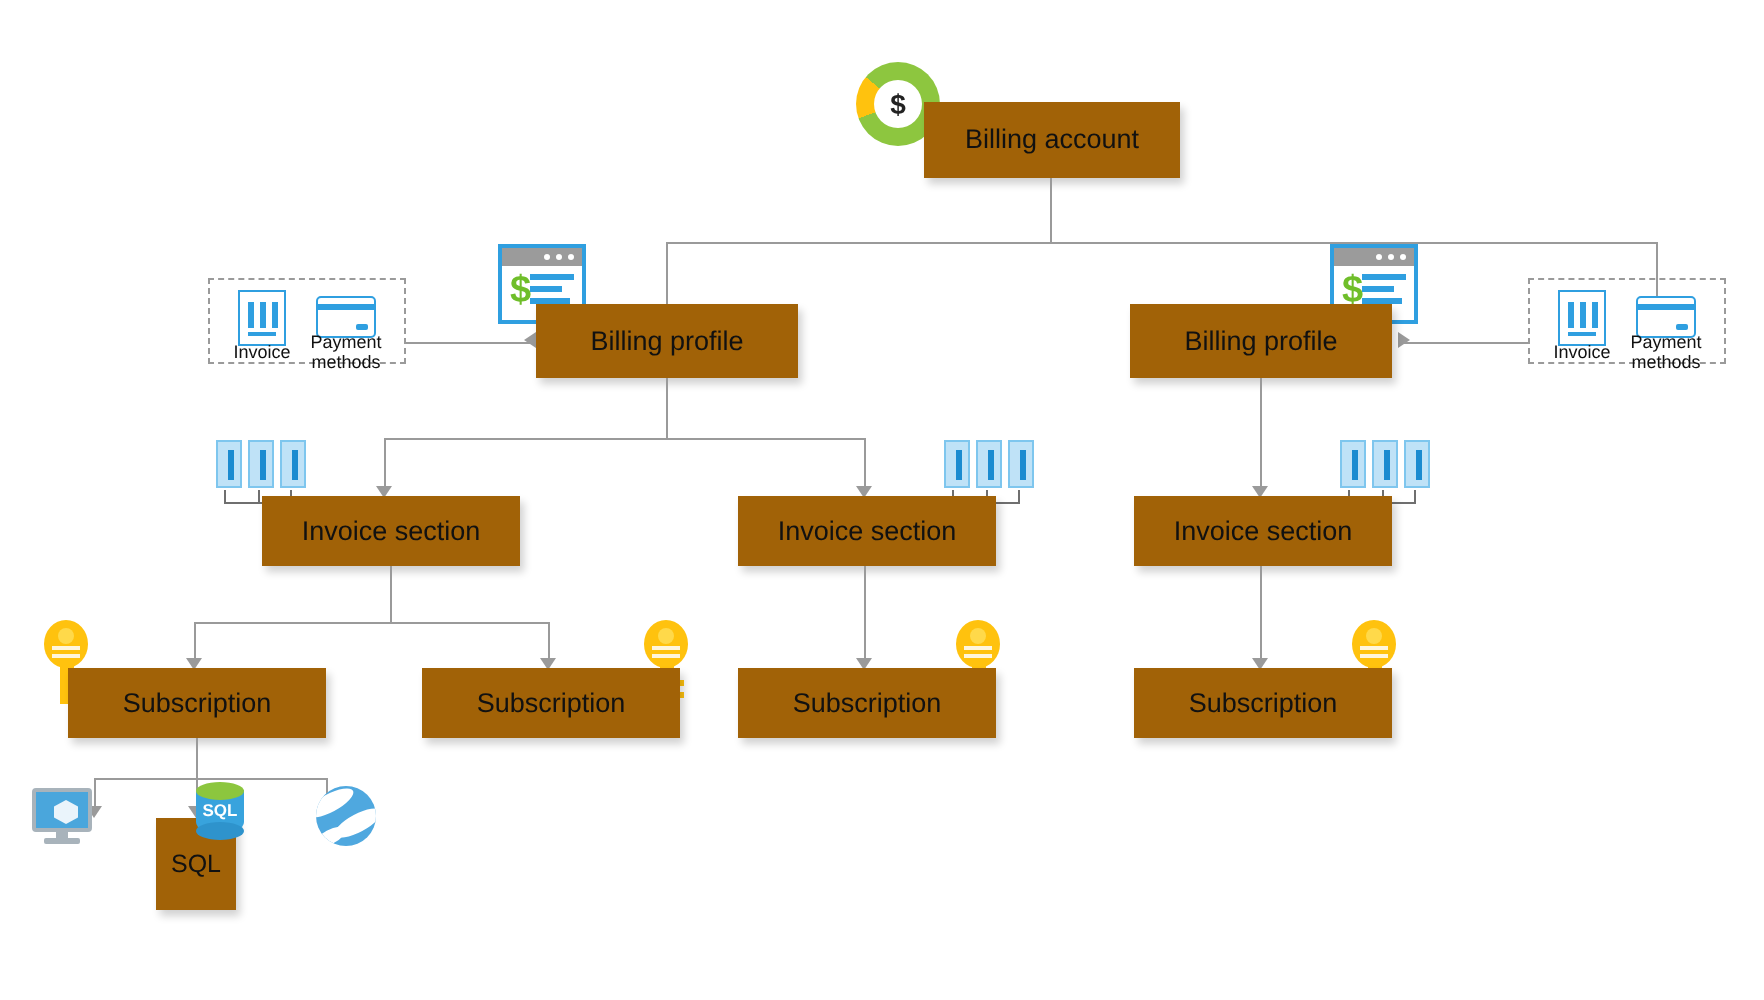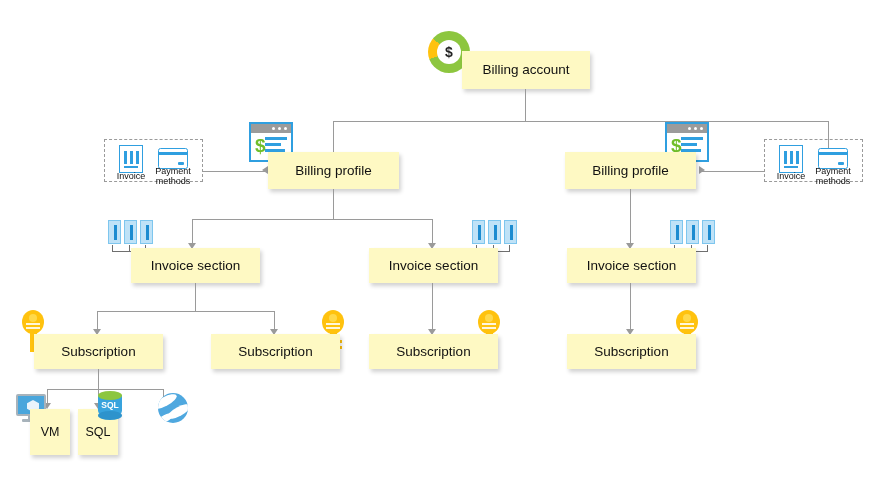--- a/index.html
+++ b/index.html
@@ -7,21 +7,21 @@
     width:882px;height:500px;
     background:#ffffff;
     font-family:"Liberation Sans", sans-serif;
     overflow:hidden;
   }
   #stage{position:relative;width:882px;height:500px;}
 
   
   .node{
     position:absolute;
-    background:#fef9c3;
+    background:#a16207;
     box-shadow:2px 3px 4px rgba(0,0,0,.18);
     display:flex;align-items:center;justify-content:center;
     color:#111;
     font-size:13.5px;
     line-height:1.15;
     text-align:center;
     box-sizing:border-box;
     padding:2px 4px;
   }
   .node.small{font-size:12.5px;}
@@ -432,23 +432,20 @@
   <div class="ln v" style="left:163px;top:389px;height:18px;"></div>
   <div class="arw" style="left:158.5px;top:403px;"></div>
 
   <div class="vmico" style="left:16px;top:394px;">
     <div class="scr">
         <div class="cube"></div>
       </div>
     <div class="stand"></div>
       <div class="base"></div>
   </div>
-  <div class="node small" style="left:30px;top:409px;width:40px;height:46px;">
-    <span>VM</span>
-  </div>
 
   <div class="sqlico" style="left:96px;top:391px;z-index:4;">
     <div class="body"></div>
       <div class="top"></div>
     <div class="txt">SQL</div>
   </div>
   <div class="node small" style="left:78px;top:409px;width:40px;height:46px;">
     <span>SQL</span>
   </div>
 

